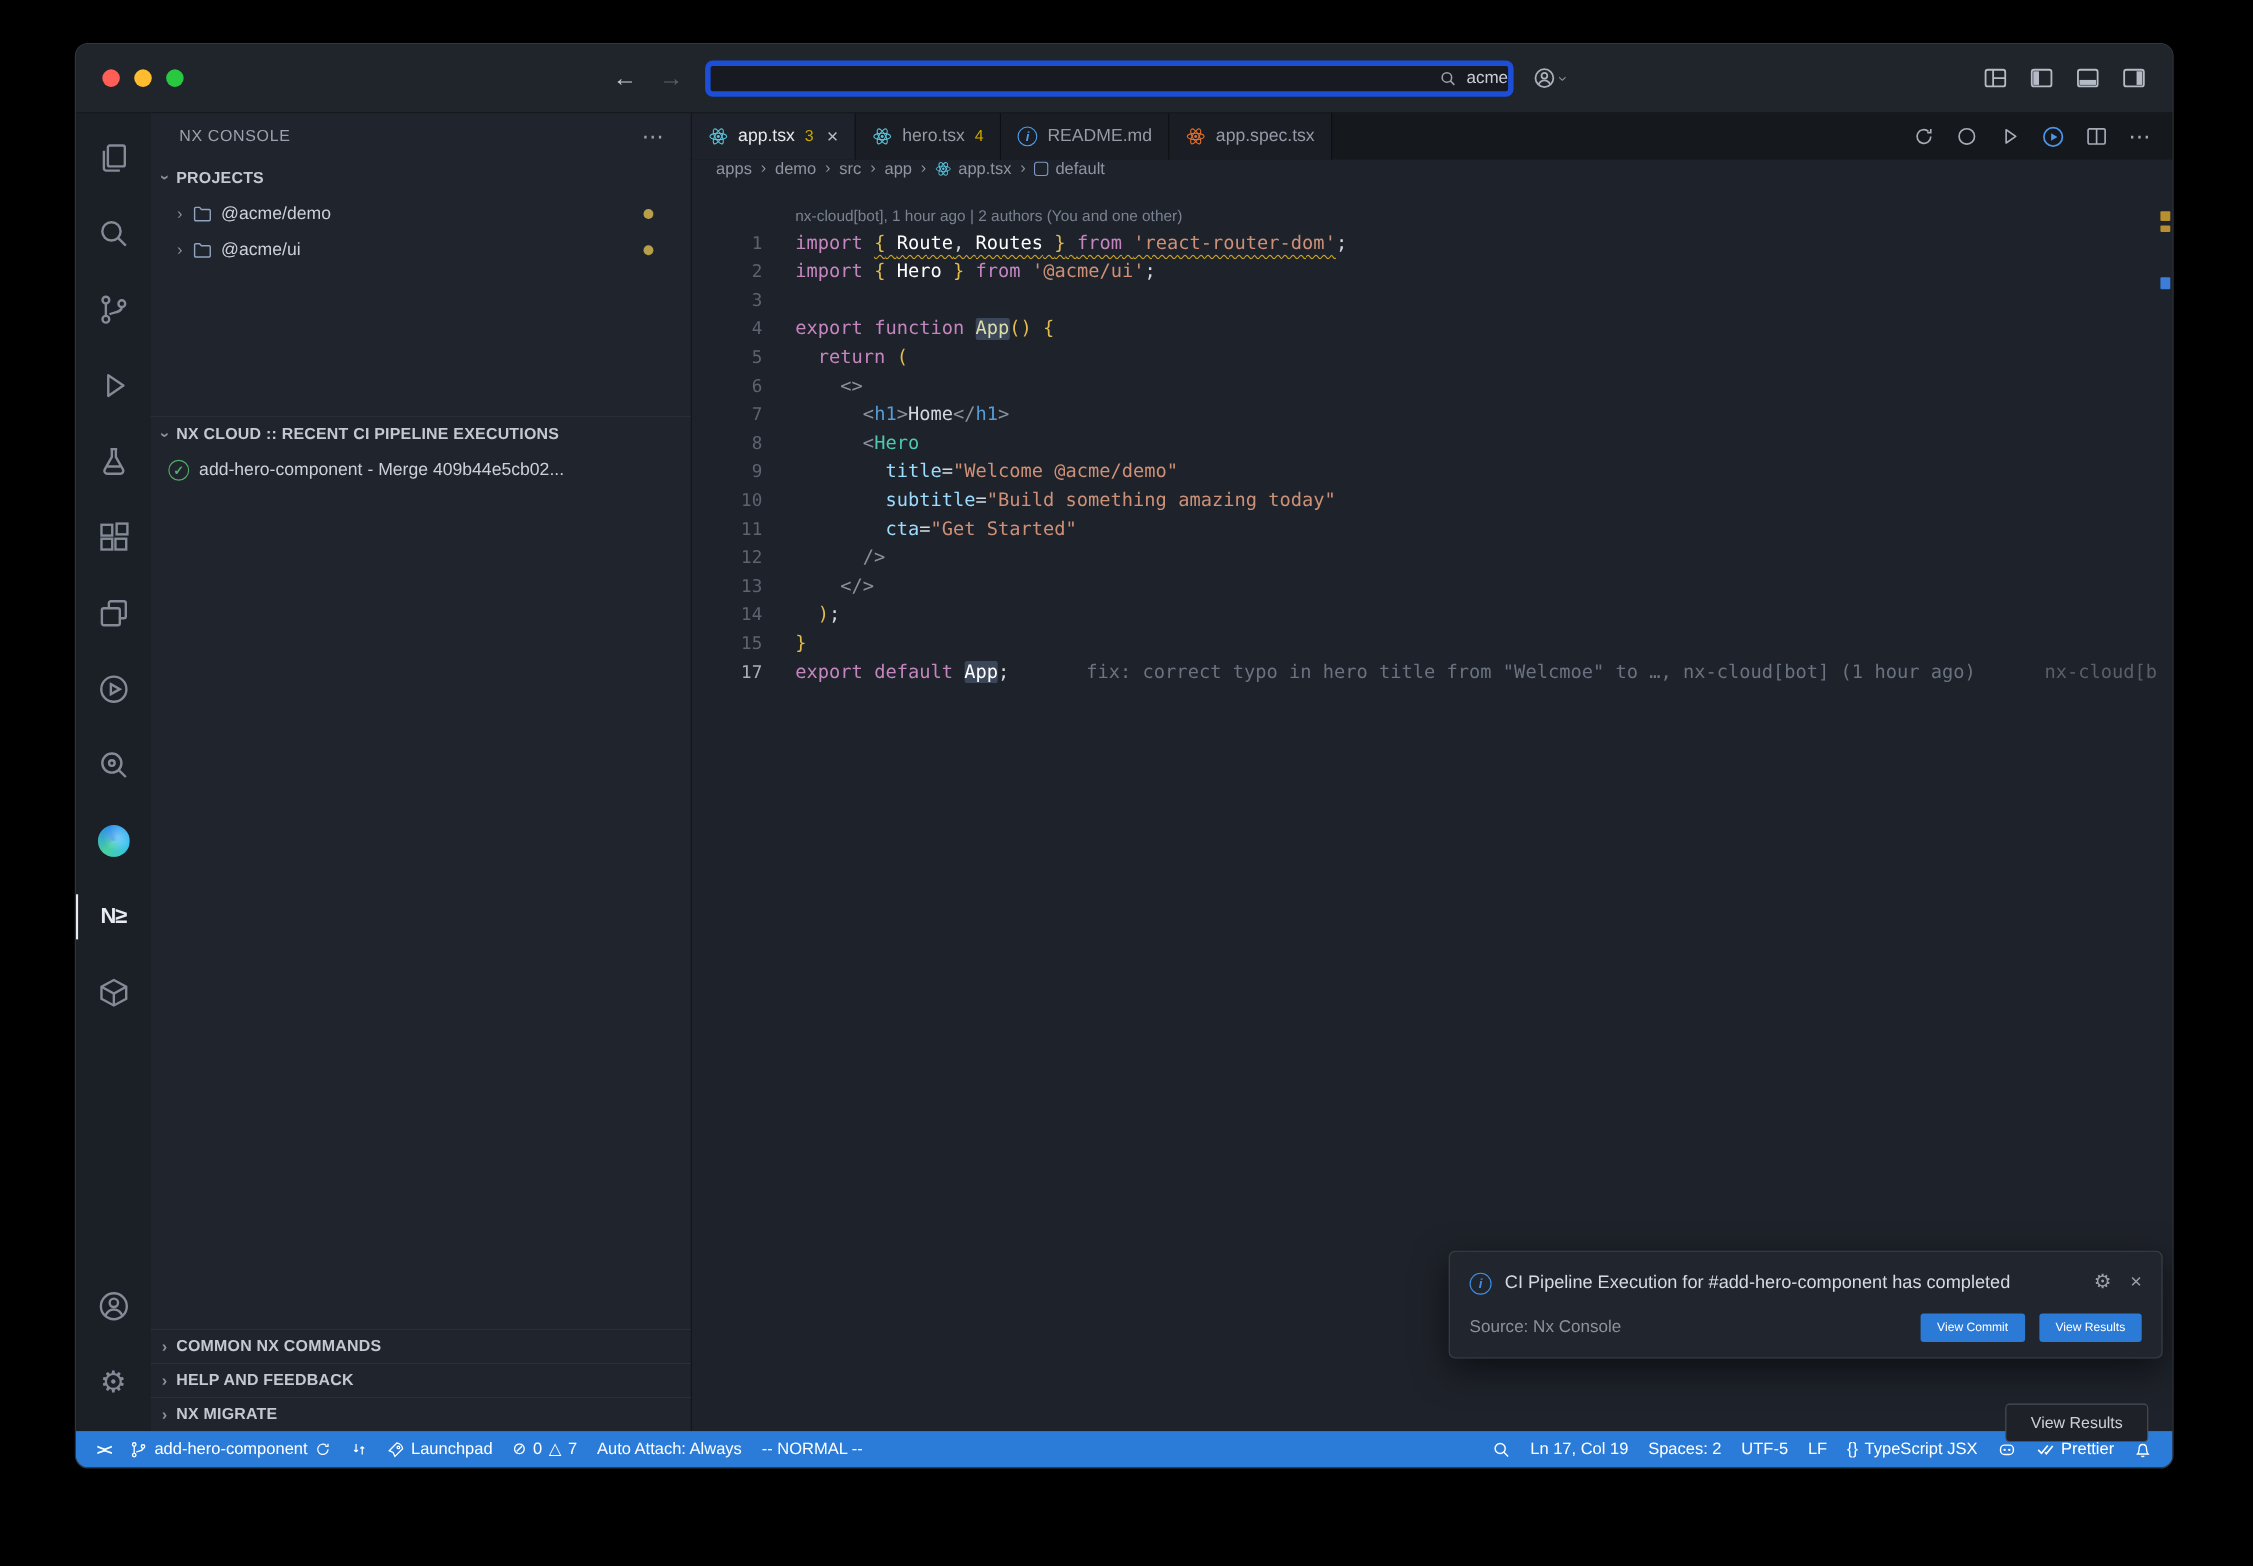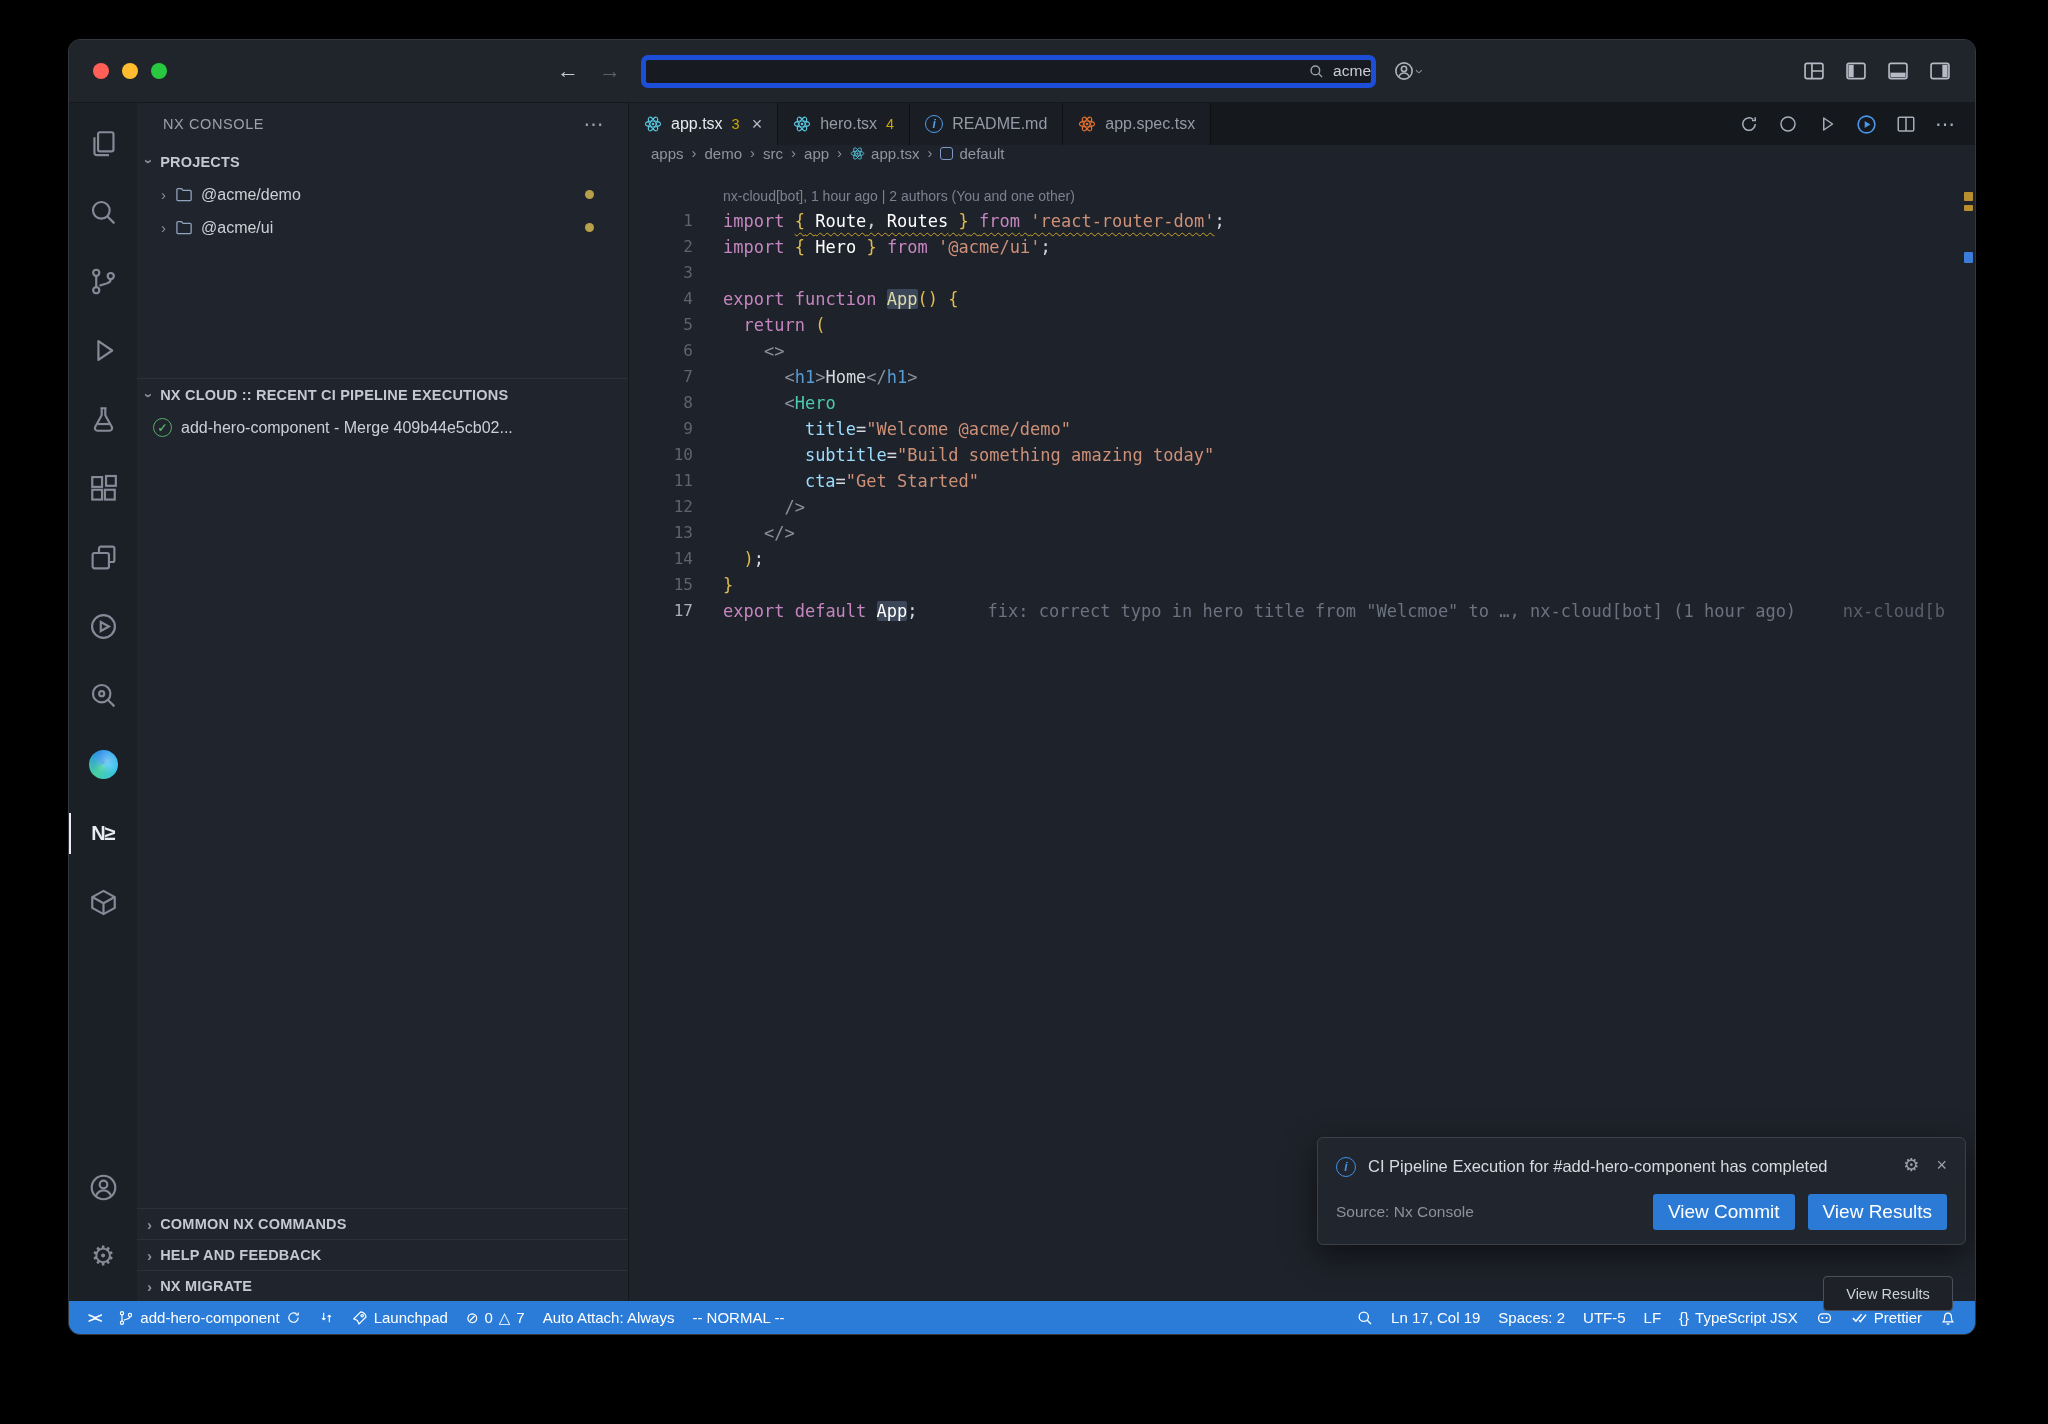--- a/index.html
+++ b/index.html
@@ -82,41 +82,41 @@
   .code-line{display:flex;height:26px;white-space:pre;position:relative}
   .ln{width:64px;flex:0 0 auto;text-align:right;color:#5d6470;font-size:16px}
   .code-line.cur .ln{color:#a9b1bd}
   .lc{padding-left:30px}
   .tok.pl{color:#d4d8de}.tok.kw{color:#c586c0}.tok.var{color:#ffffff}.tok.fn{color:#dcdcaa}
   .tok.cmp{color:#4ec9b0}.tok.tag{color:#569cd6}.tok.attr{color:#9cdcfe}.tok.str{color:#ce9178}
   .tok.br{color:#e0bc4e}.tok.jsx{color:#8a919c}.tok.op{color:#d4d8de}
   .tok.hl{background:rgba(97,116,146,.45);border-radius:2px}
   .tok.sq{text-decoration:underline wavy #c9a227;text-decoration-thickness:1.2px;text-underline-offset:4.5px}
   .tok.blame{color:#6b7380;margin-left:70px}
-  .blame-right{position:absolute;right:30px;color:#59606b}
+  .blame-right{position:absolute;right:14px;color:#59606b}
   .bulb{display:inline-flex;width:22px;align-items:center}
   .ruler{position:absolute;top:0;right:2px;width:9px;height:100%}
   .mark{position:absolute;right:0;width:9px;border-radius:1px}
   .mark.m1{top:12px;height:9px;background:#b88f2e}
   .mark.m2{top:25px;height:6px;background:#b88f2e}
   .mark.m3{top:72px;height:11px;background:#3b7dd8}
 
   
   .toast{position:absolute;top:1097px;right:9px;width:649px;z-index:40;background:#21262e;
     border:1px solid #3b414b;border-radius:6px;padding:16px 18px 14px;display:flex;flex-direction:column;
     gap:15px;box-shadow:0 10px 32px rgba(0,0,0,.55)}
   .toast-top{display:flex;gap:12px;align-items:flex-start}
   .info-circle{width:20px;height:20px;flex:0 0 auto;border:1.5px solid #3f90e8;color:#3f90e8;border-radius:50%;
     font-size:12px;font-style:italic;font-weight:700;display:flex;align-items:center;justify-content:center;margin-top:3px}
   .toast-msg{font-size:16.5px;color:#d6dae1;line-height:1.5;width:468px}
   .toast-icons{margin-left:auto;display:flex;gap:17px;color:#9aa1ab;font-size:18px;align-items:center}
   .toast-bottom{display:flex;align-items:center}
   .toast-source{color:#8b929d;font-size:15.5px}
   .toast-buttons{margin-left:auto;display:flex;gap:13px}
-  .btn{background:#2b7ad6;color:#fff;font-size:19px;padding:7px 15px;border-radius:3px;border:none}
+  .btn{background:#2b7ad6;color:#fff;font-size:11px;padding:7px 15px;border-radius:3px;border:none}
 
   .tooltip{position:absolute;left:1754px;top:1236px;width:130px;height:35px;z-index:60;background:#1e2228;
     border:1px solid #4a5059;border-radius:4px;color:#ccd1d9;font-size:14.5px;
     display:flex;align-items:center;justify-content:center}
 
   
   .statusbar{height:33px;flex:0 0 auto;background:#2b7cd9;display:flex;align-items:center;
     color:#fff;font-size:15px;padding:0 10px}
   .st-item{display:flex;align-items:center;gap:6px;padding:0 9px;height:100%}
   .st-right{margin-left:auto;display:flex;align-items:center}

